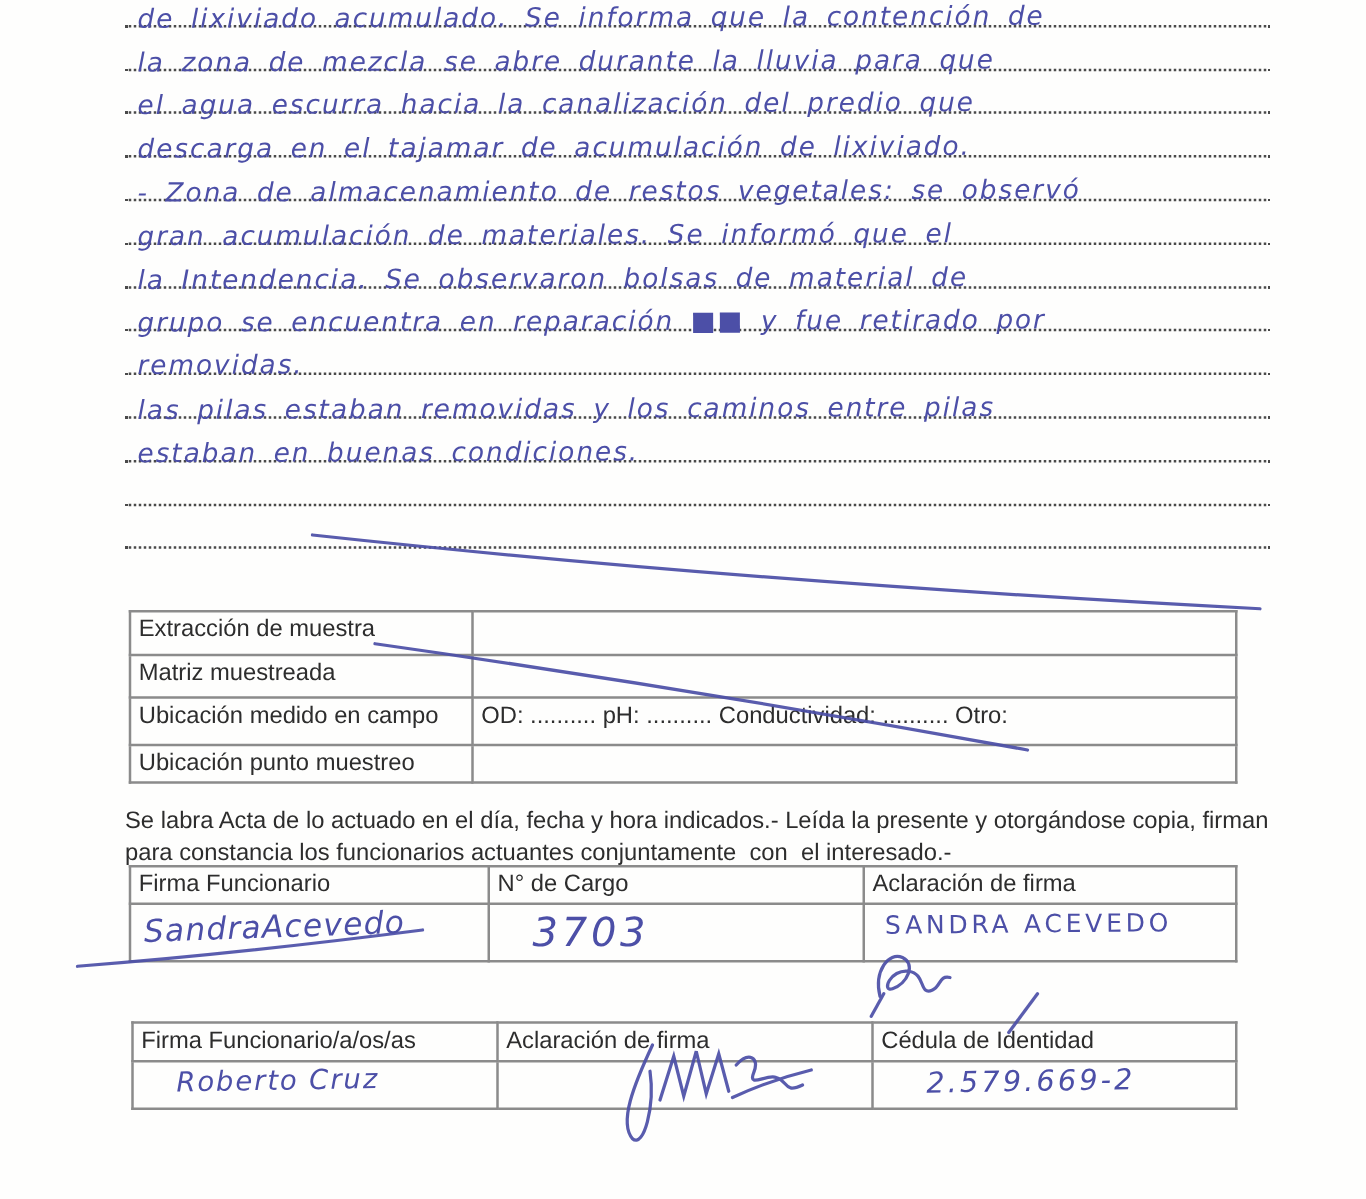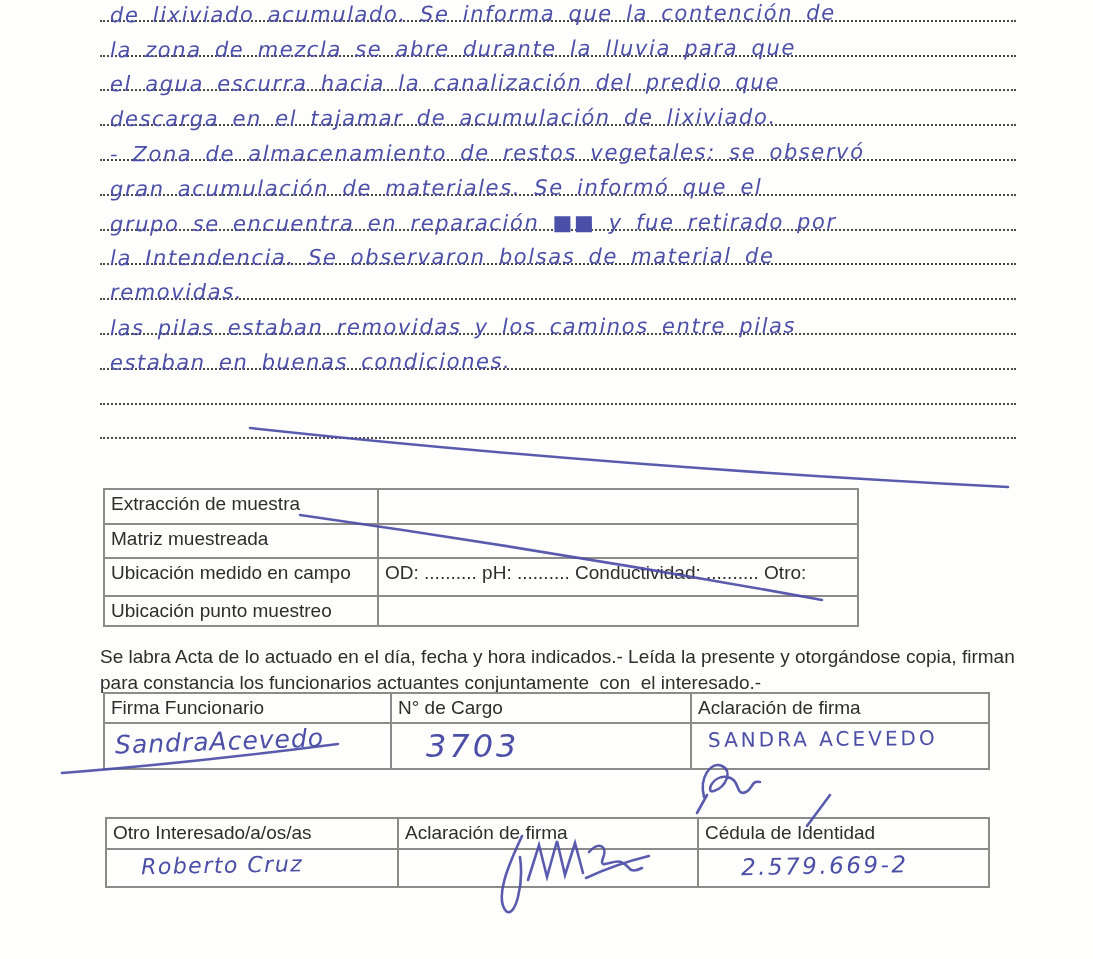--- a/index.html
+++ b/index.html
@@ -30,21 +30,21 @@
 
   
   table{border-collapse:collapse;table-layout:fixed;}
   td,th{
     border:2px solid #8b8b8b;
     font-family:"Liberation Sans",sans-serif;
     font-size:19px;color:#2d2d2d;font-weight:normal;
     text-align:left;vertical-align:top;
     padding:3px 6px;box-sizing:border-box;overflow:visible;
   }
-  .sample-table{position:absolute;left:103px;top:488px;width:756px;}
+  .sample-table{position:absolute;left:103px;top:488px;width:887px;}
   .closing{
     position:absolute;left:100px;top:644px;width:920px;
     font-size:19px;line-height:1.38;color:#2d2d2d;white-space:pre-wrap;
   }
   .officials-table{position:absolute;left:103px;top:692px;width:887px;}
   .interested-table{position:absolute;left:105px;top:817px;width:885px;}
 
   .sig-sandra{font-size:25px;letter-spacing:1px;transform:rotate(-2deg);display:inline-block;padding-left:4px;}
   .sig-cargo{font-size:32px;letter-spacing:3px;padding-left:28px;display:inline-block;}
   .sig-caps{font-style:normal;font-size:20px;letter-spacing:3px;padding-left:10px;display:inline-block;transform:rotate(-0.5deg);}
@@ -74,24 +74,24 @@
     <div class="hw-line">
         <span class="ink hw-text">descarga en el tajamar de acumulación de lixiviado.</span>
       </div>
     <div class="hw-line">
         <span class="ink hw-text">- Zona de almacenamiento de restos vegetales: se observó</span>
       </div>
     <div class="hw-line">
         <span class="ink hw-text">gran acumulación de materiales. Se informó que el</span>
       </div>
     <div class="hw-line">
-        <span class="ink hw-text">grupo se encuentra en reparación ■■ y fue retirado por</span>
+        <span class="ink hw-text">la Intendencia. Se observaron bolsas de material de</span>
       </div>
     <div class="hw-line">
-        <span class="ink hw-text">la Intendencia. Se observaron bolsas de material de</span>
+        <span class="ink hw-text">grupo se encuentra en reparación ■■ y fue retirado por</span>
       </div>
     <div class="hw-line">
         <span class="ink hw-text">removidas.</span>
       </div>
     <div class="hw-line">
         <span class="ink hw-text">las pilas estaban removidas y los caminos entre pilas</span>
       </div>
     <div class="hw-line">
         <span class="ink hw-text">estaban en buenas condiciones.</span>
       </div>
@@ -147,21 +147,21 @@
     </table>
 
   <table class="interested-table">
     <colgroup>
         <col style="width:292px">
         <col style="width:300px">
         <col>
       </colgroup>
     <tbody>
         <tr style="height:31px">
-      <th>Otro Interesado/a/os/as</th>
+      <th>Firma Funcionario/a/os/as</th>
       <th>Aclaración de firma</th>
       <th>Cédula de Identidad</th>
     </tr>
     <tr style="height:38px">
       <td><span class="ink sig-roberto">Roberto Cruz</span></td>
       <td></td>
       <td><span class="ink sig-cedula">2.579.669-2</span></td>
     </tr>
   </tbody>
     </table>

